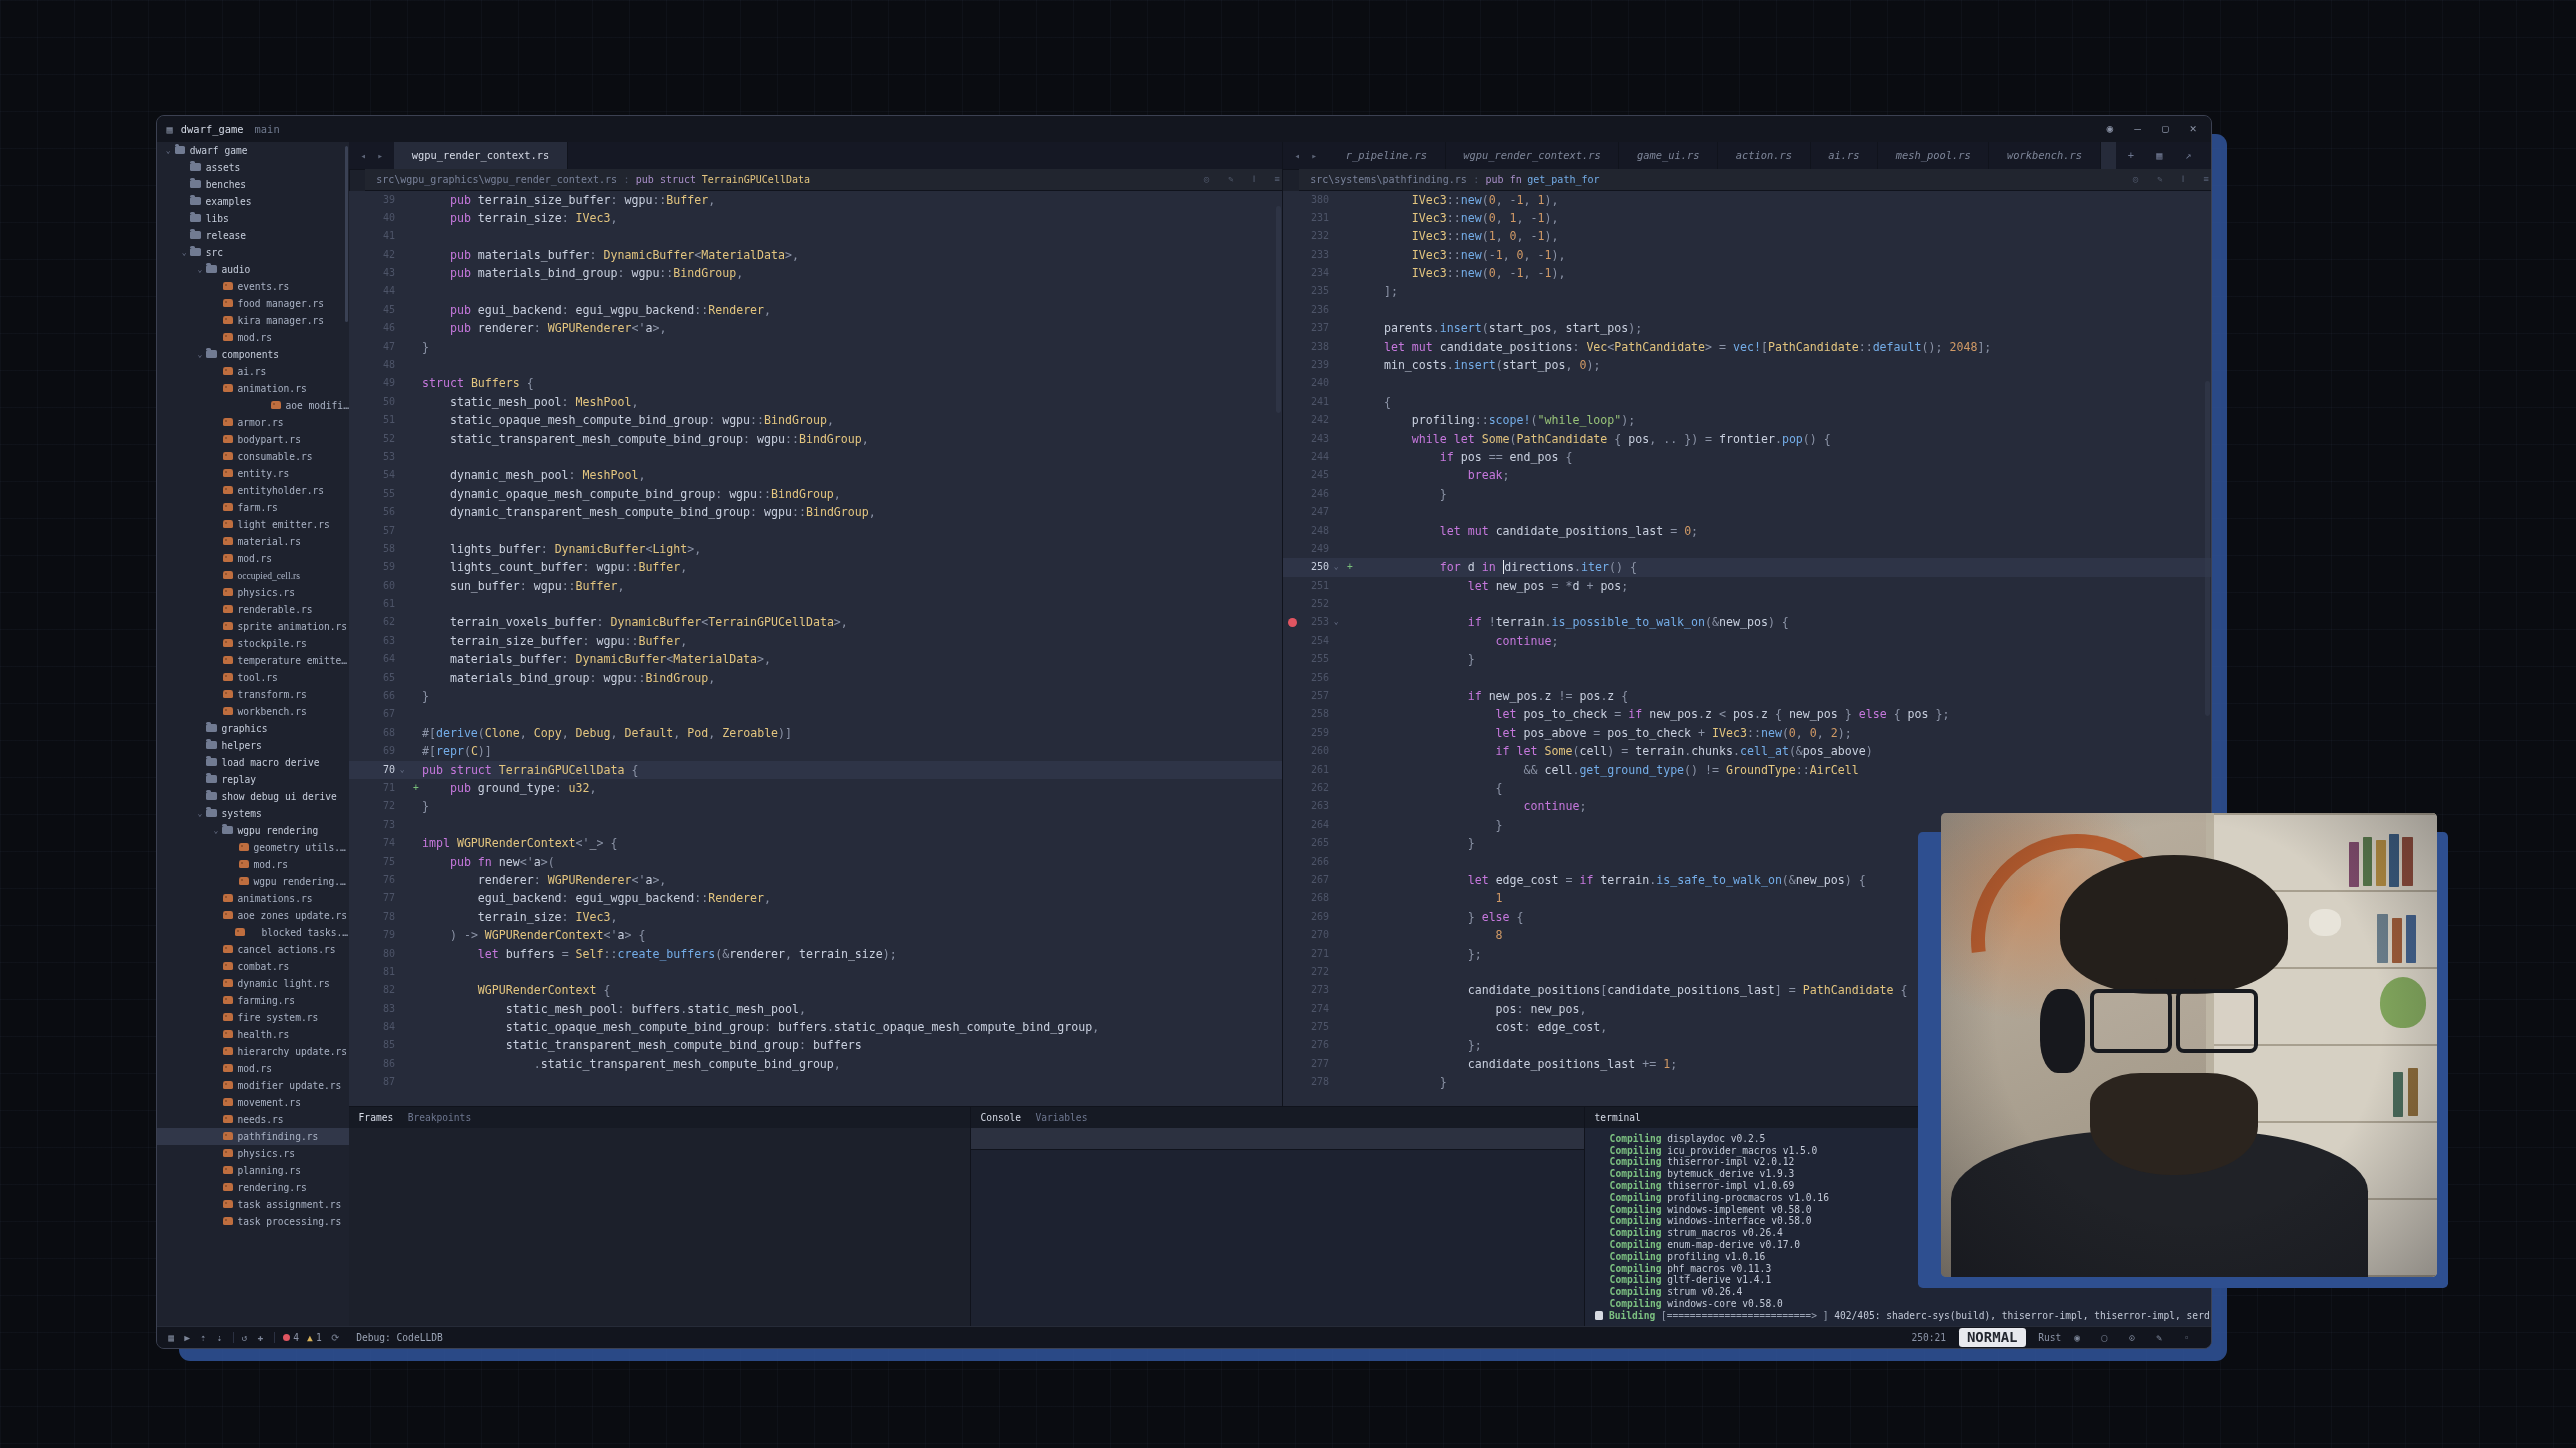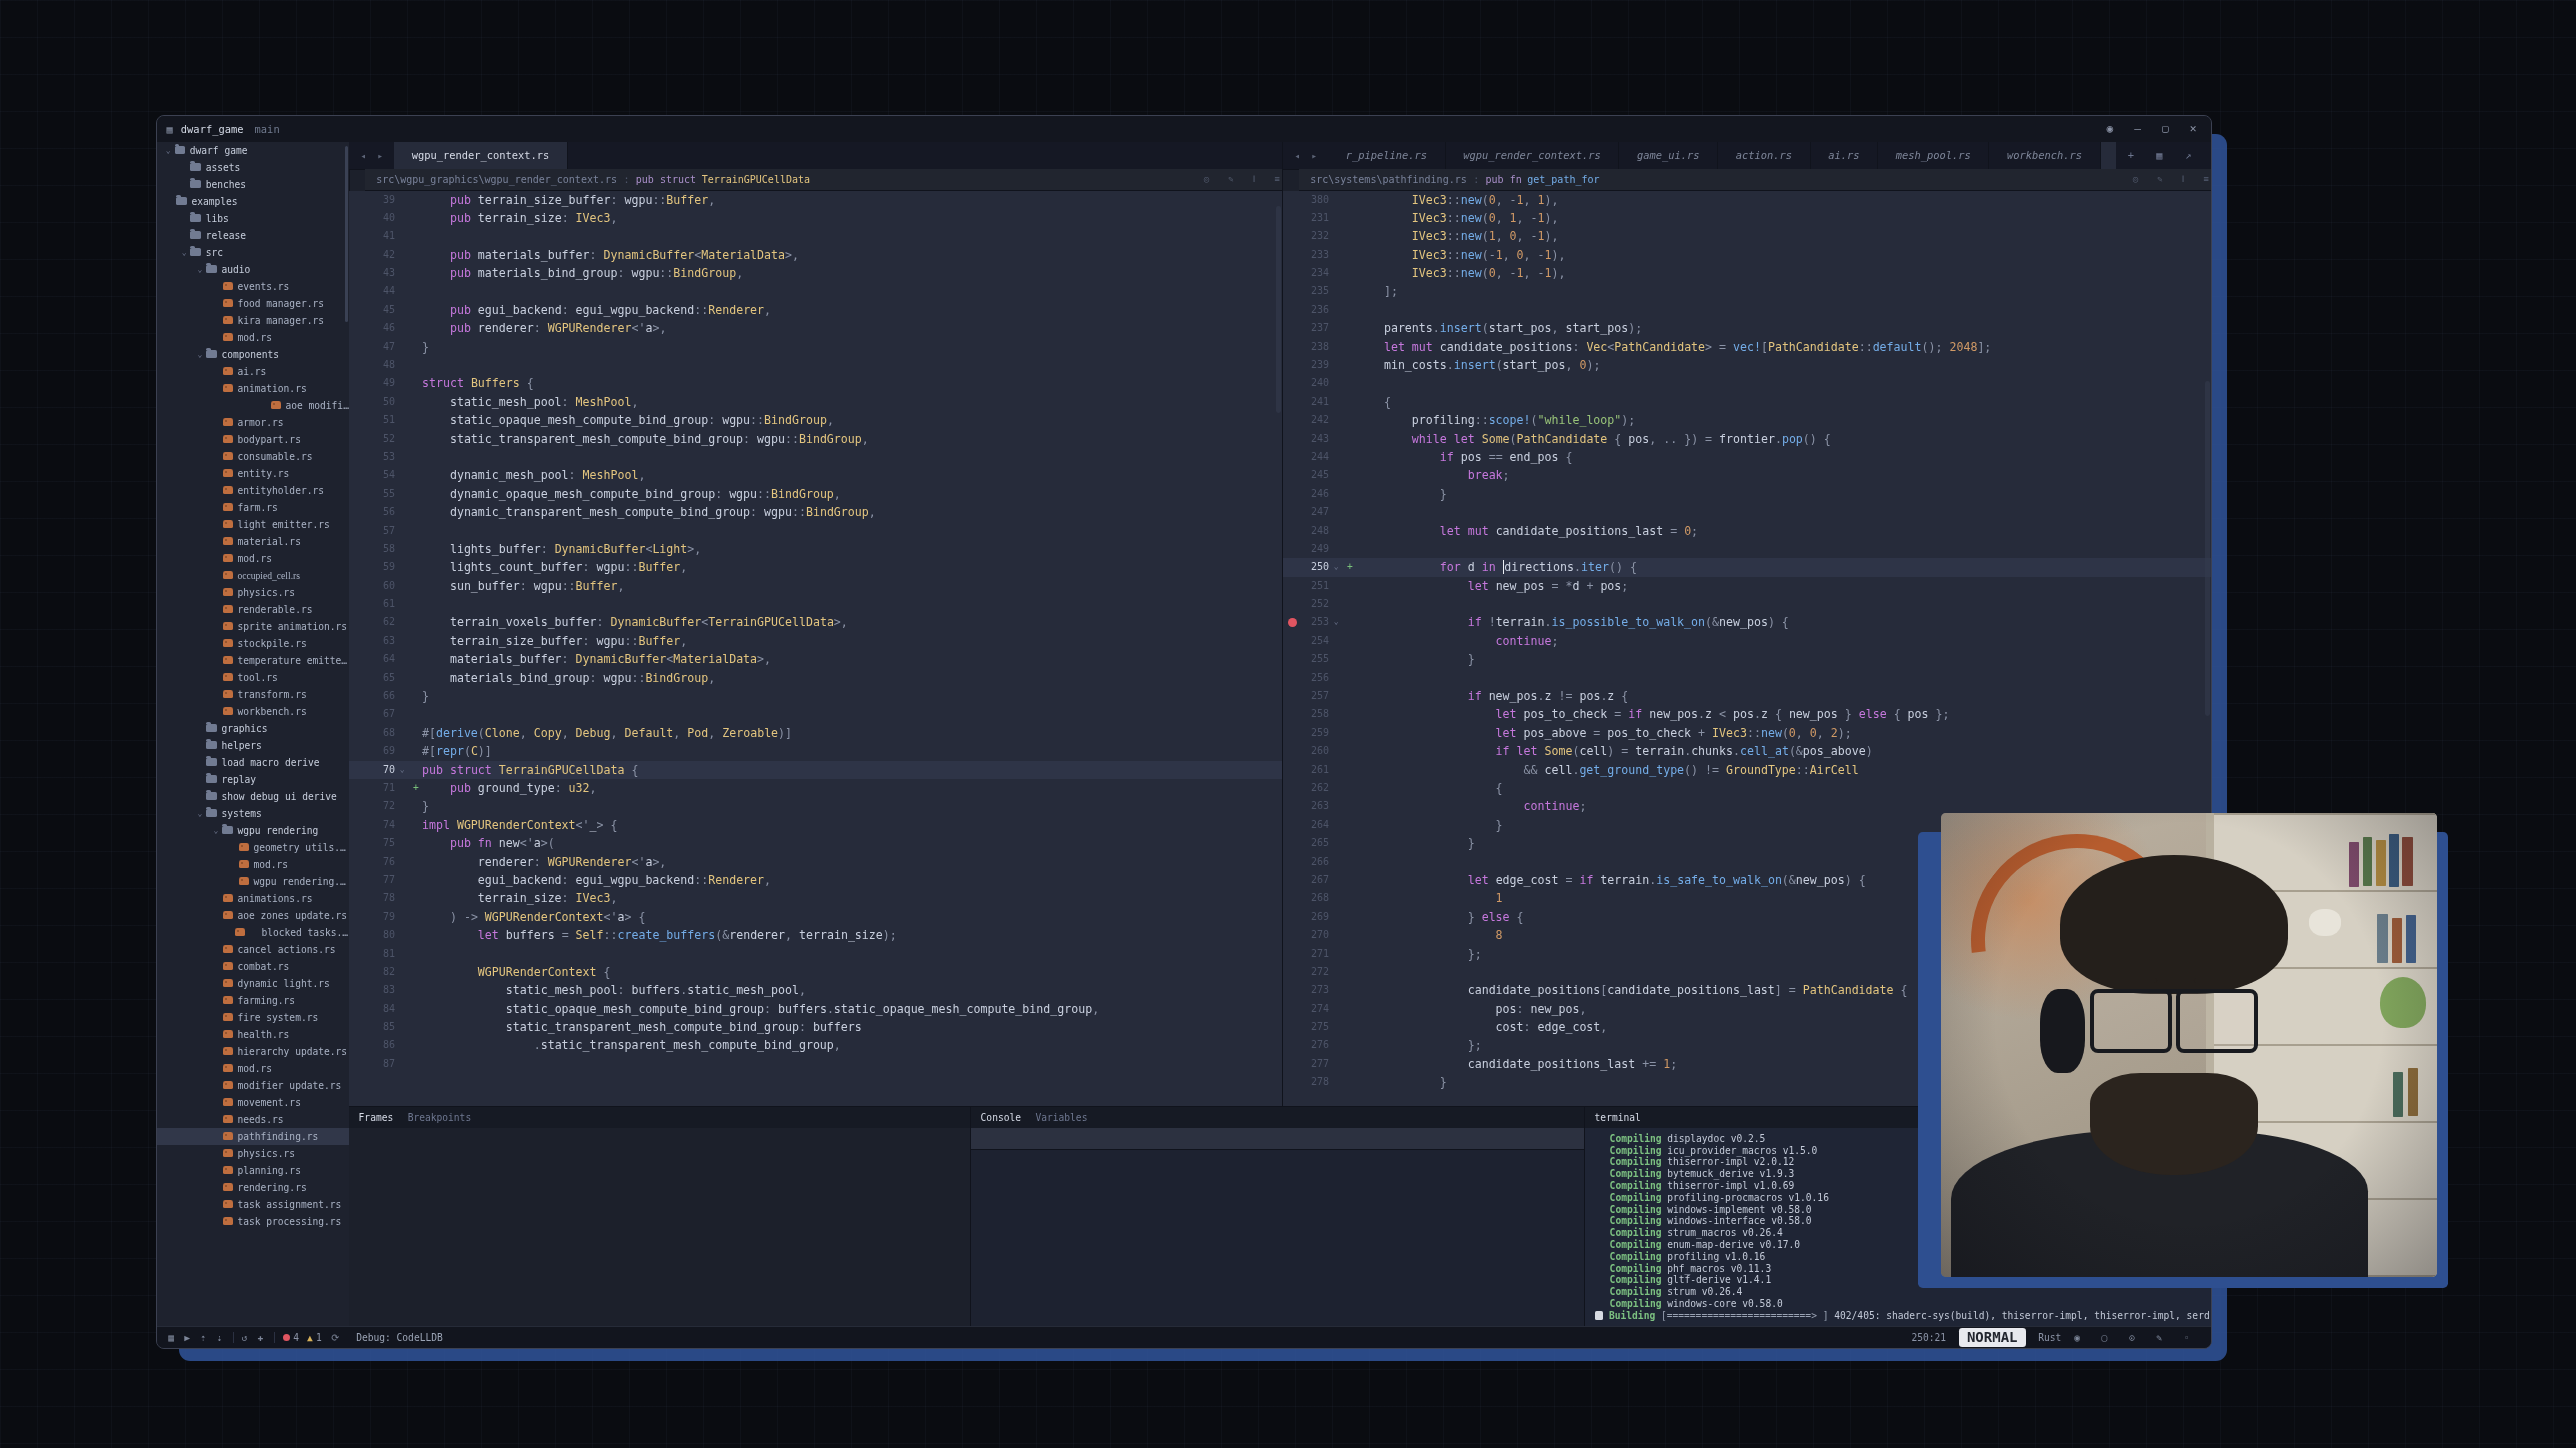--- a/index.html
+++ b/index.html
@@ -136,21 +136,21 @@
           <div class="trow folder" style="padding-left: 22.3px;">
             <span class="chev"></span>
             <span class="fico"></span>
             <span class="lbl">assets</span>
           </div>
           <div class="trow folder" style="padding-left: 22.3px;">
             <span class="chev"></span>
             <span class="fico"></span>
             <span class="lbl">benches</span>
           </div>
-          <div class="trow folder" style="padding-left: 8px;">
+          <div class="trow folder" style="padding-left: 22px;">
             <span class="chev"></span>
             <span class="fico"></span>
             <span class="lbl">examples</span>
           </div>
           <div class="trow folder" style="padding-left: 22.3px;">
             <span class="chev"></span>
             <span class="fico"></span>
             <span class="lbl">libs</span>
           </div>
           <div class="trow folder" style="padding-left: 22.3px;">
@@ -643,20 +643,25 @@
             <span class="ln">71</span>
             <span class="mk">
               <span class="plus">+</span>
             </span>
             <pre><span>    </span><span class="tk-kw">pub</span><span> </span><span class="tk-pl">ground_type</span><span class="tk-pu">:</span><span> </span><span class="tk-ty">u32</span><span class="tk-pu">,</span></pre>
           </div>
           <div class="crow">
             <span class="ln">72</span>
             <span class="mk"></span>
             <pre><span class="tk-pu">}</span></pre>
+          </div>
+          <div class="crow">
+            <span class="ln">73</span>
+            <span class="mk"></span>
+            <pre></pre>
           </div>
           <div class="crow">
             <span class="ln">74</span>
             <span class="mk"></span>
             <pre><span class="tk-kw">impl</span><span> </span><span class="tk-ty">WGPURenderContext</span><span class="tk-pu">&lt;</span><span class="tk-pu">'</span><span class="tk-pl">_</span><span class="tk-pu">&gt;</span><span> </span><span class="tk-pu">{</span></pre>
           </div>
           <div class="crow">
             <span class="ln">75</span>
             <span class="mk"></span>
             <pre><span>    </span><span class="tk-kw">pub</span><span> </span><span class="tk-kw">fn</span><span> </span><span class="tk-pl">new</span><span class="tk-pu">&lt;</span><span class="tk-pu">'</span><span class="tk-pl">a</span><span class="tk-pu">&gt;</span><span class="tk-pu">(</span></pre>

